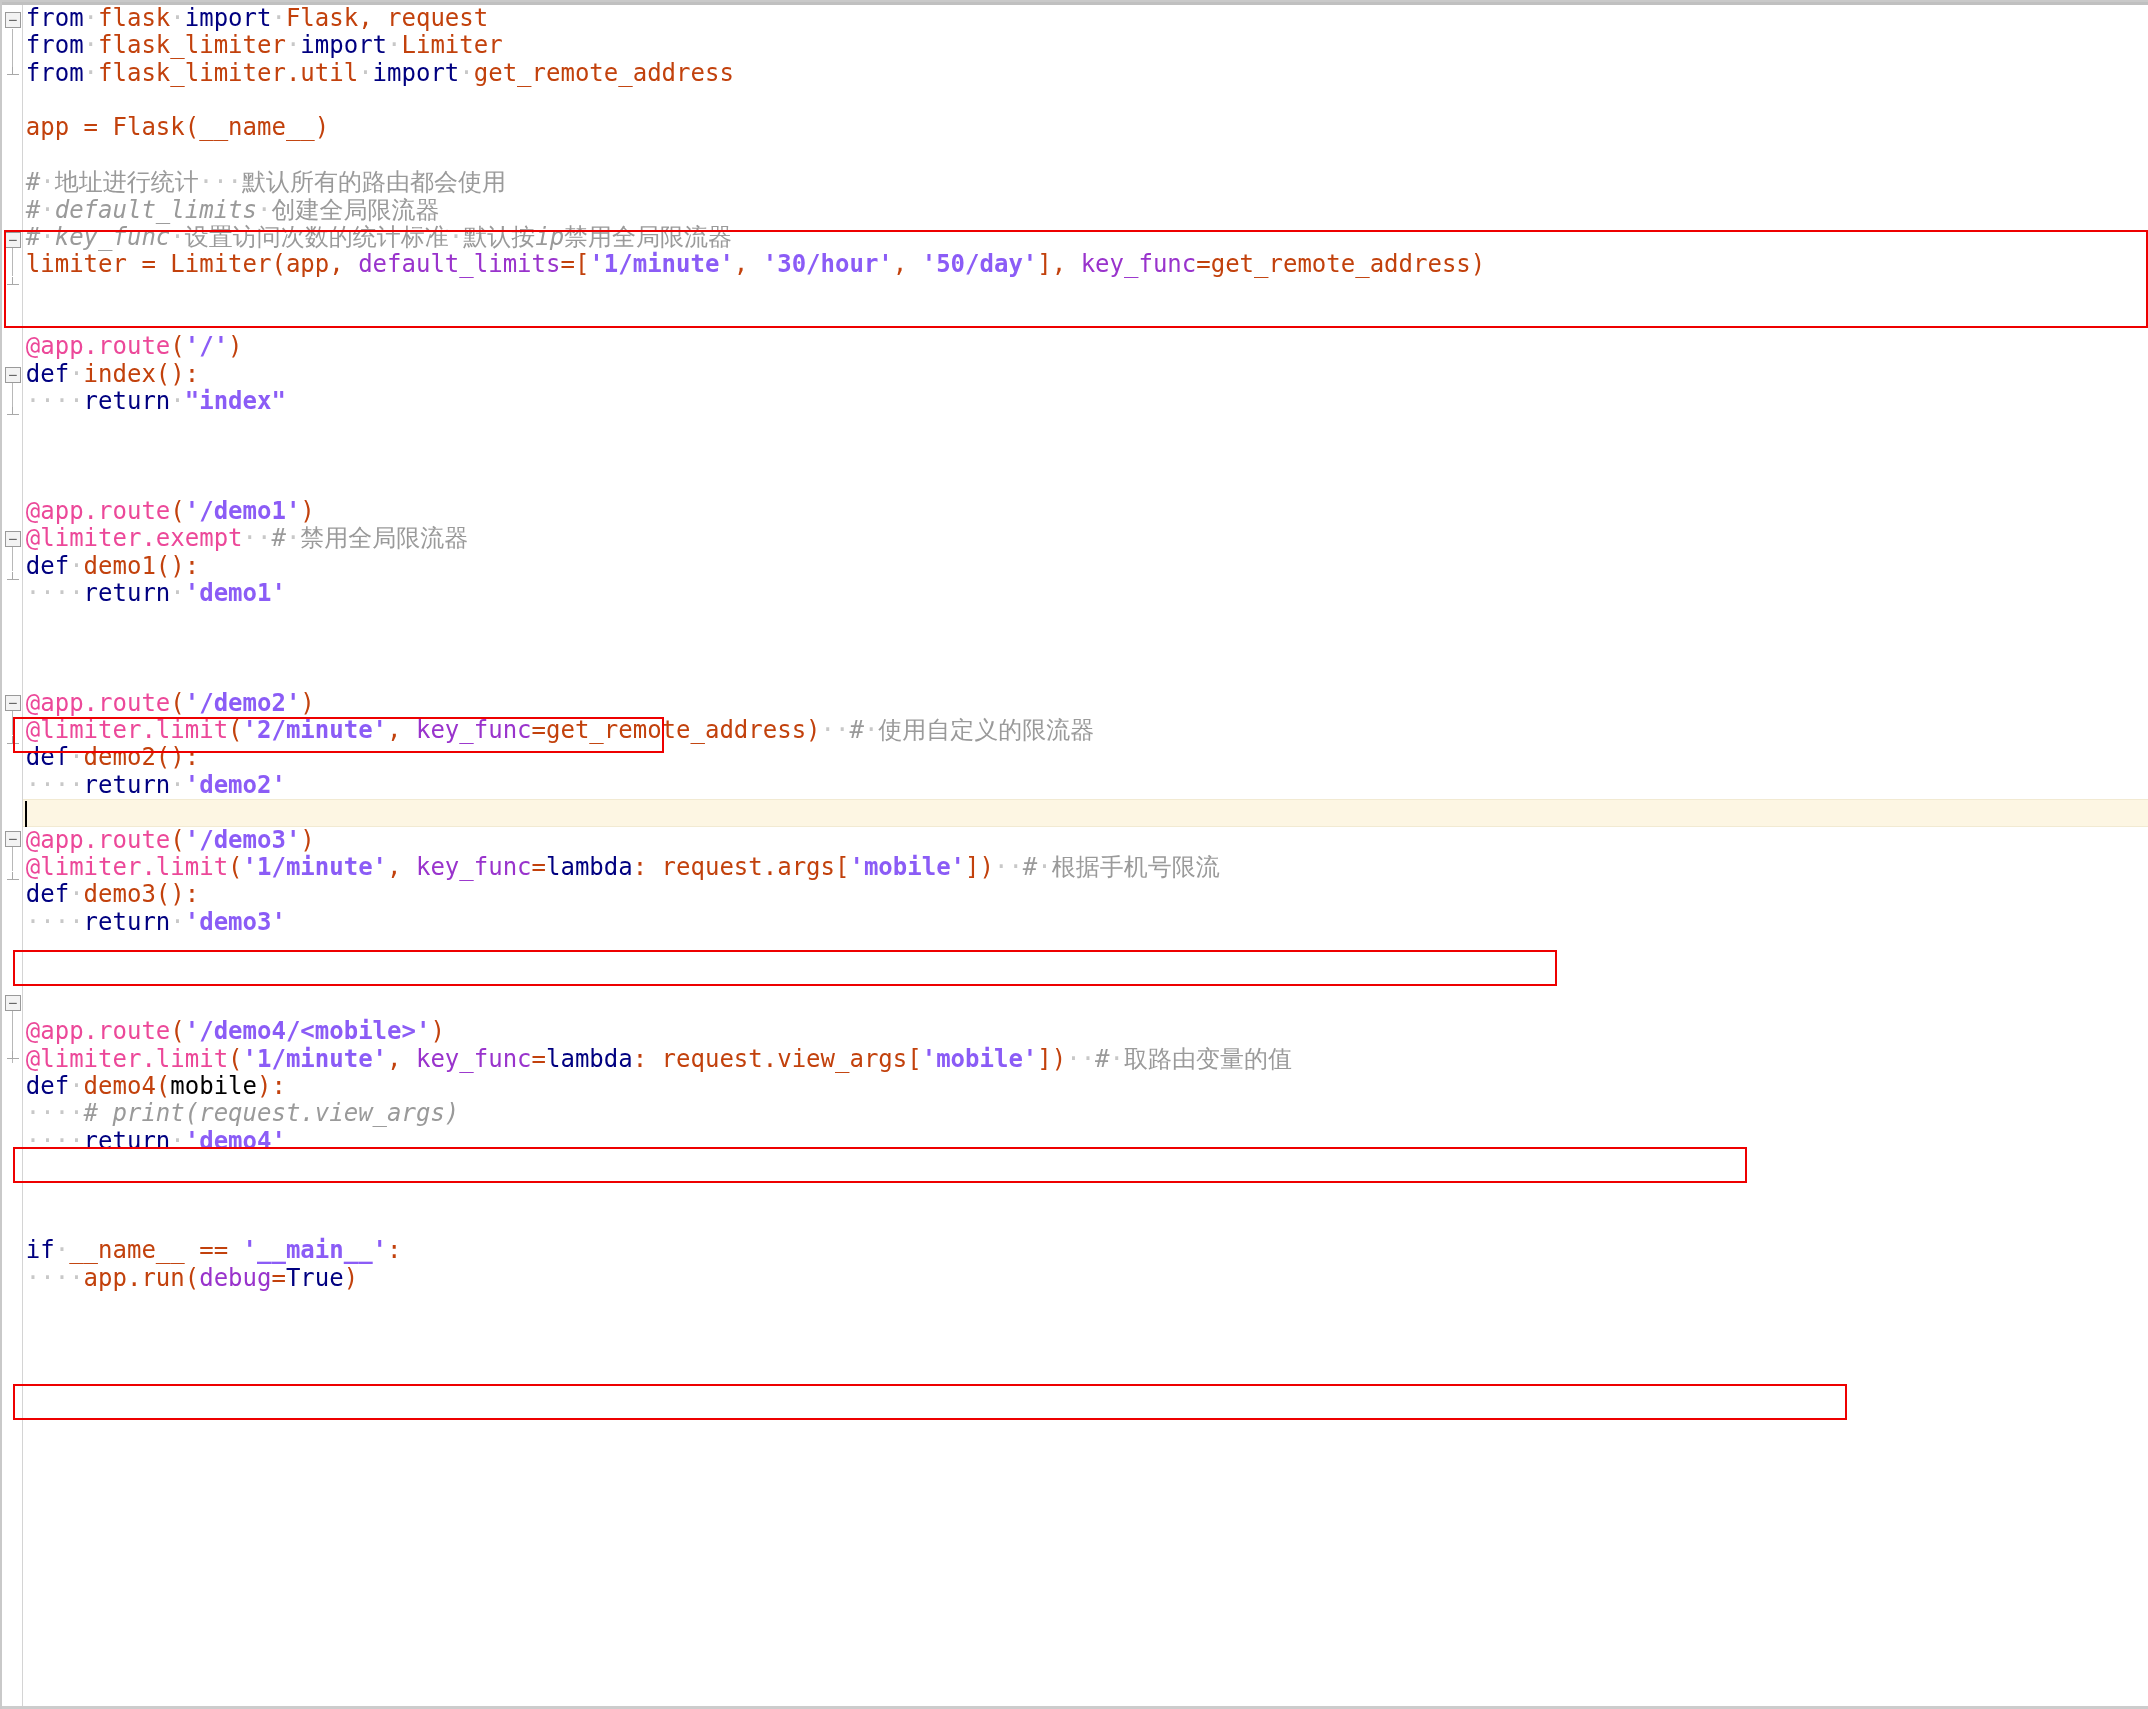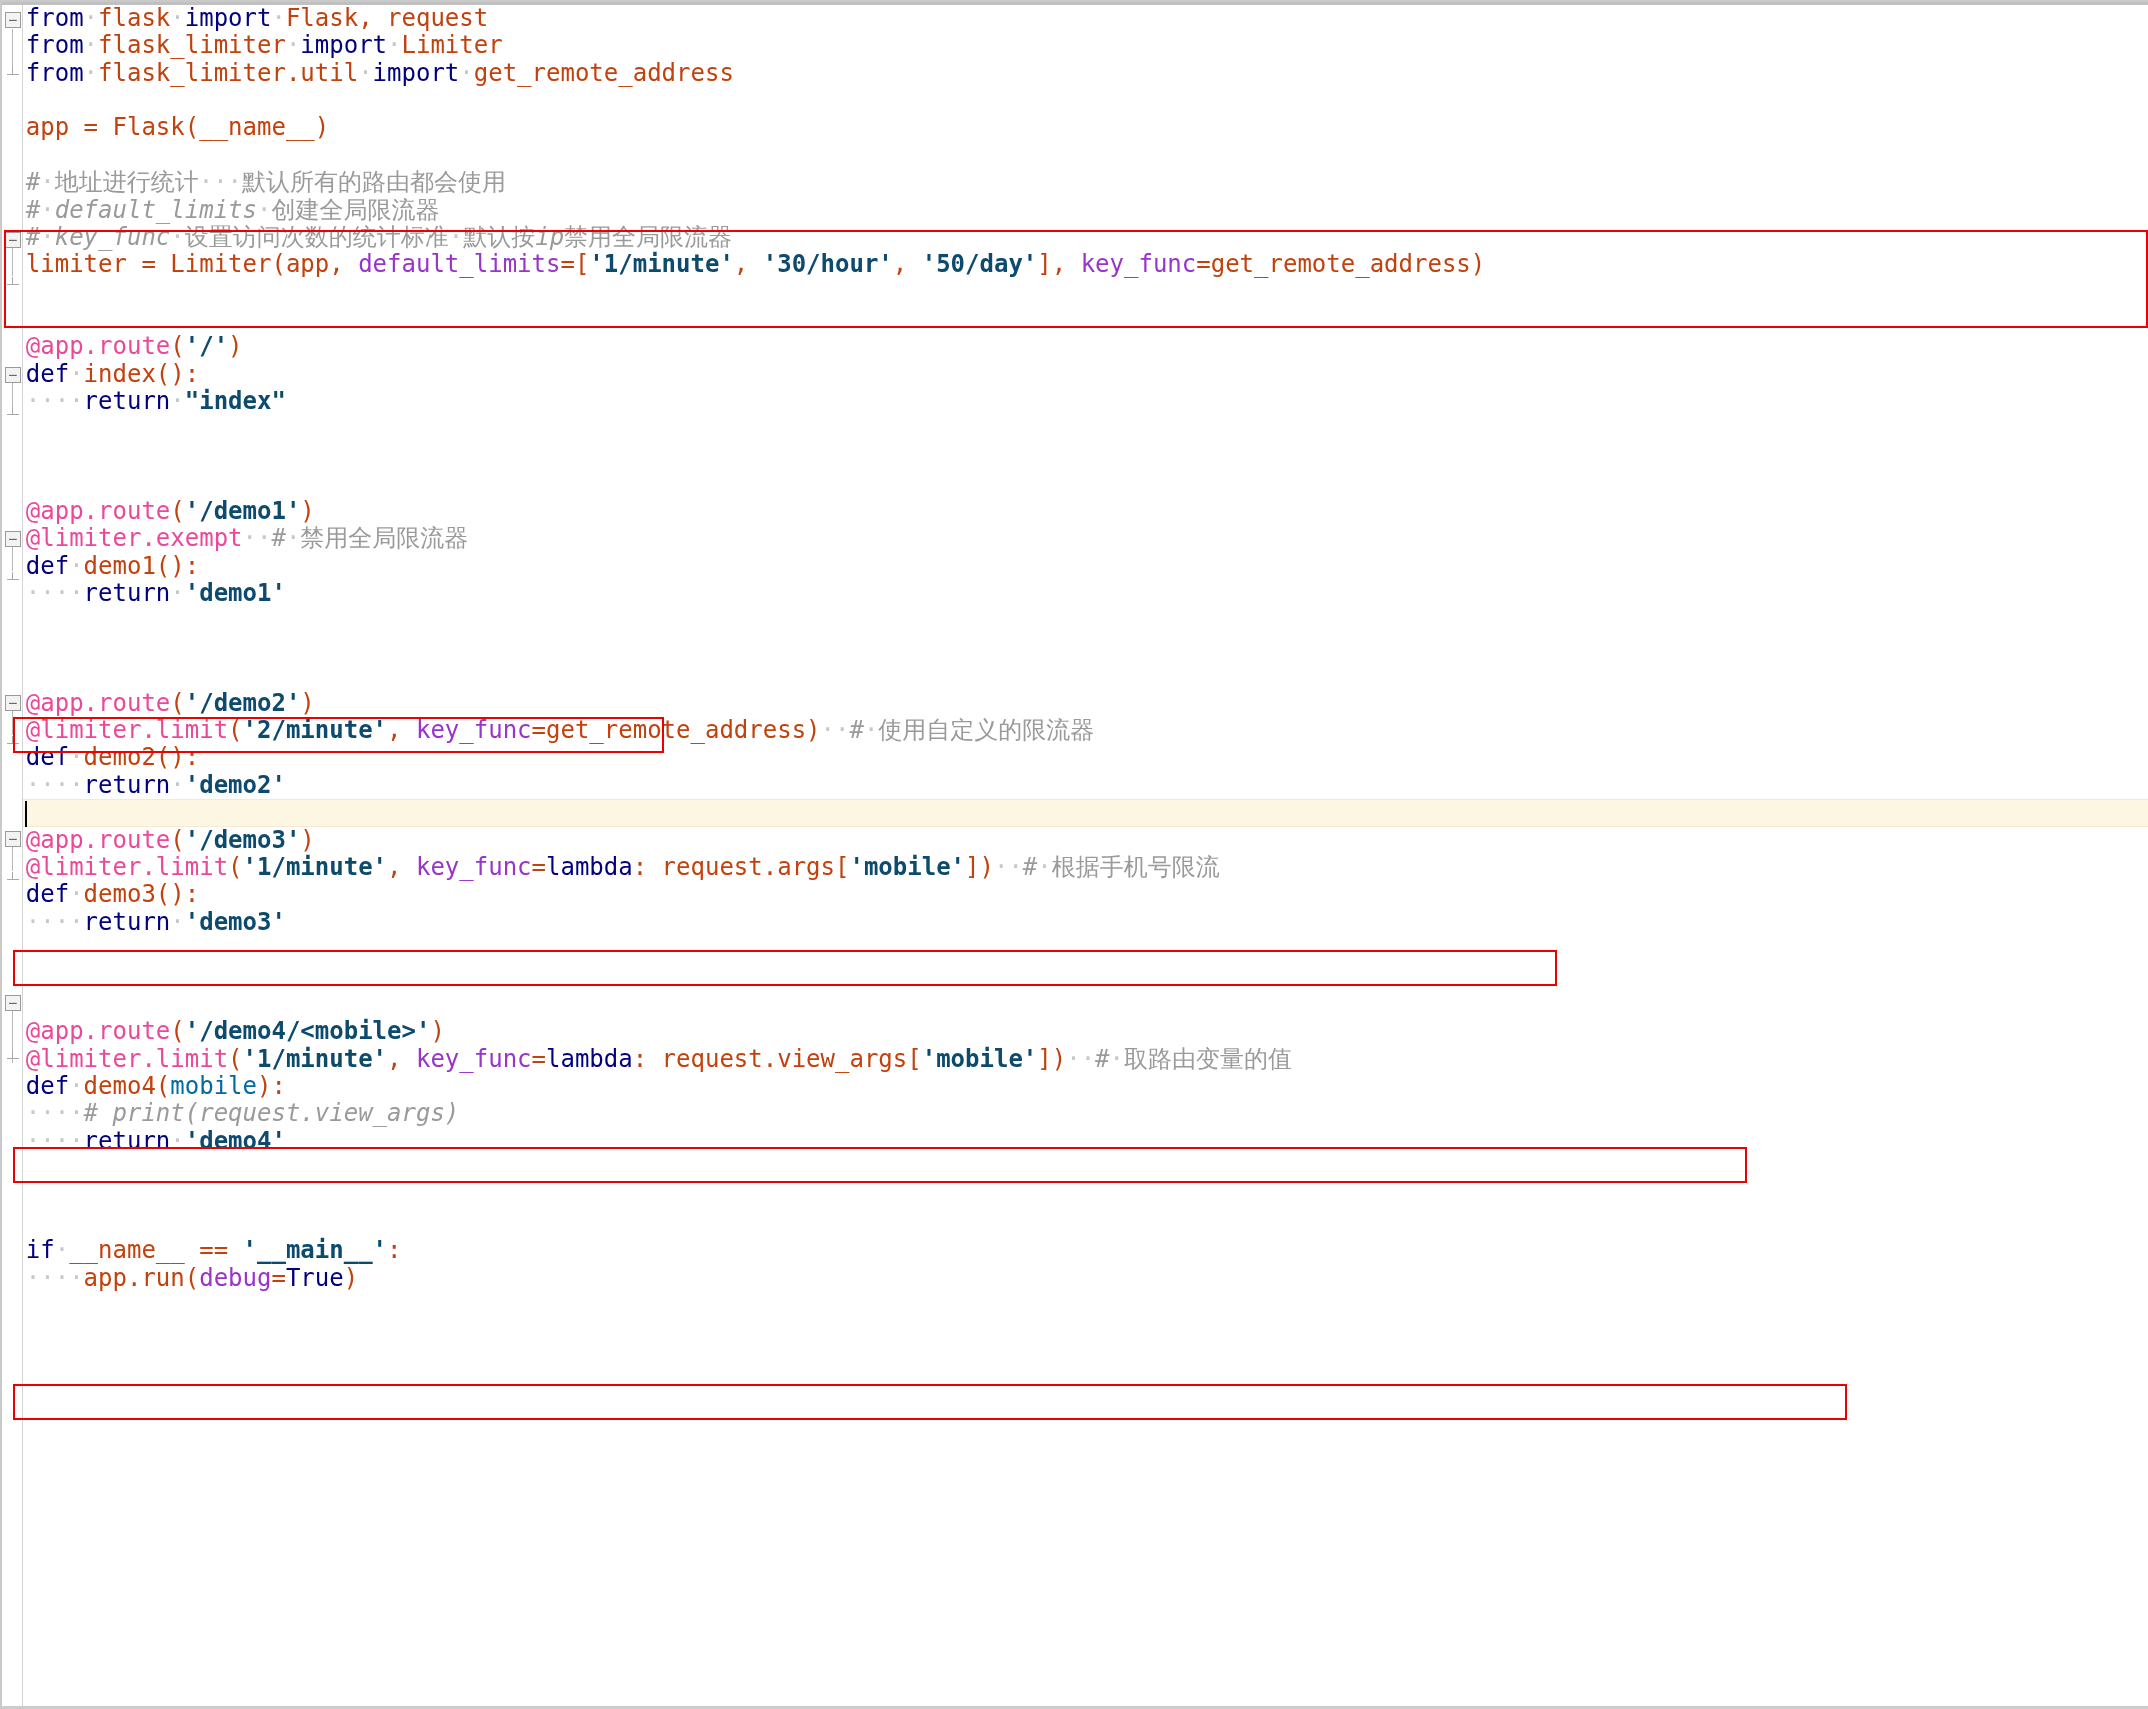--- a/index.html
+++ b/index.html
@@ -59,27 +59,27 @@
   }
   .line.caret-line {
     background: #fdf6e3;
     box-shadow: 0 0 0 0 transparent;
     border-top: 0.9px solid #f2ead2;
     border-bottom: 0.9px solid #f2ead2;
   }
 
   
   .kw      { color: #000080; font-weight: normal; }           
-  .str     { color: #0c4a6e; font-weight: bold; }           
+  .str     { color: #8b5cf6; font-weight: bold; }           
   .deco    { color: #ec4899; }                              
   .kwarg   { color: #9933cc; }                              
   .cmt     { color: #9a9a9a; }
   .ital    { font-style: italic; color: #9a9a9a; }
   .plain   { color: #c2410c; }
-  .param   { color: #0369a1; }                              
+  .param   { color: #000000; }                              
   .dot     { color: #c8c8c8; }                              
 
   
   .redbox {
     position: absolute;
     border: 2.8px solid #ee0000;
     pointer-events: none;
     z-index: 5;
   }
 

